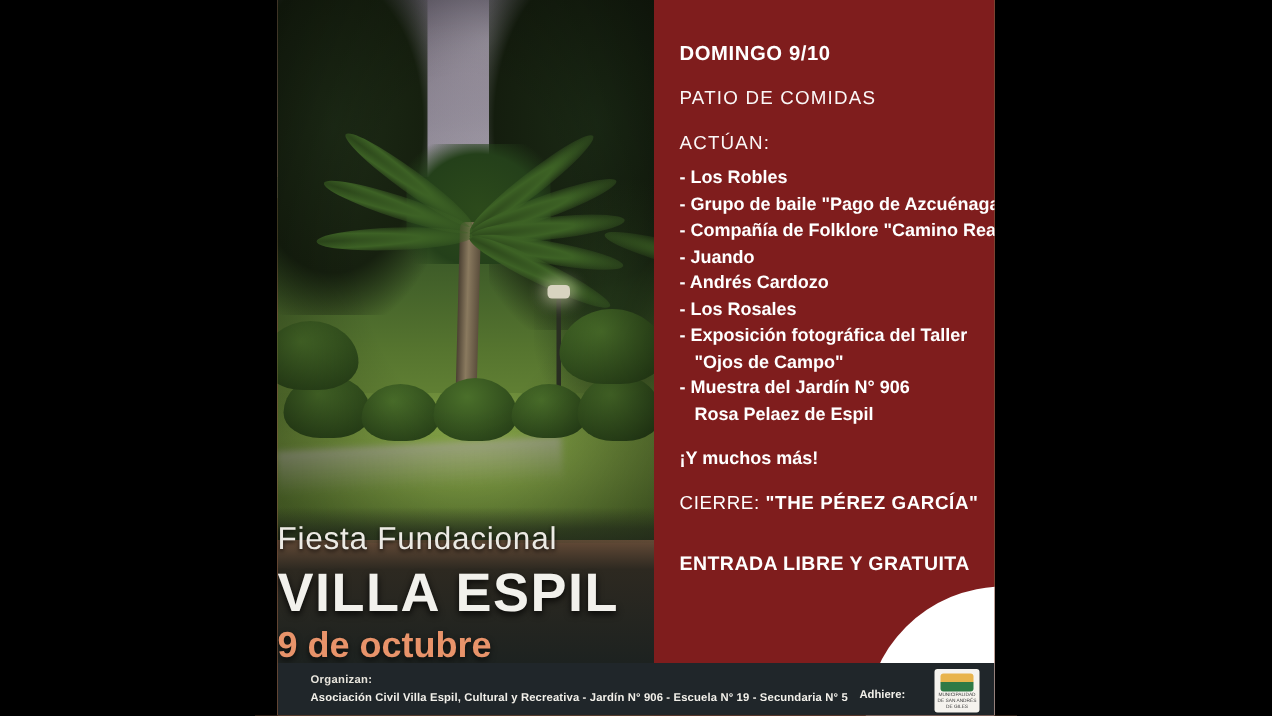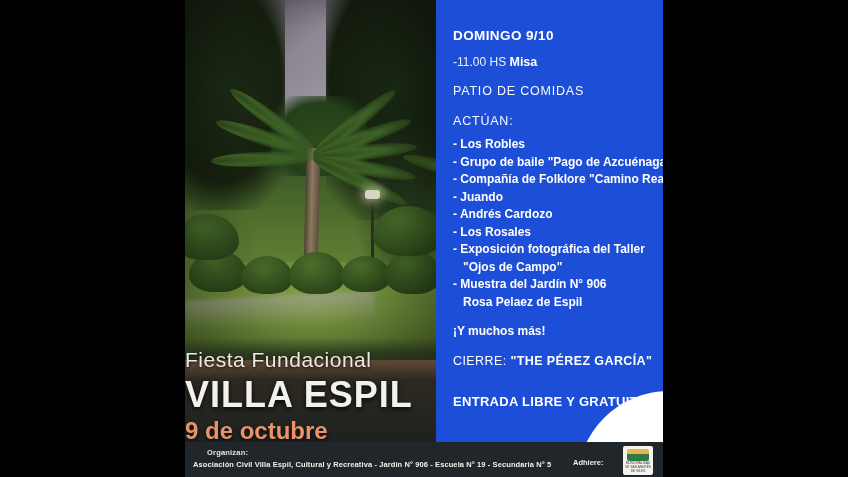--- a/index.html
+++ b/index.html
@@ -176,21 +176,21 @@
     text-shadow: 0 2px 4px rgba(0,0,0,0.7);
   }
 
   
   .panel {
     position: absolute;
     left: 251px;
     top: 0;
     width: 227px;
     height: 477px;
-    background: #1d4ed8;
+    background: #7f1d1d;
     color: #ffffff;
     padding: 0;
   }
   .panel-inner {
     position: absolute;
     left: 17px;
     top: 28px;
     width: 205px;
   }
   .h-date {
@@ -278,21 +278,21 @@
     position: absolute;
     left: 22px;
     top: 6px;
     font-size: 7.5px;
     font-weight: 700;
     letter-spacing: 0.2px;
     color: #e7e4dc;
   }
   .f-entidades {
     position: absolute;
-    left: 8px;
+    left: 22px;
     top: 18px;
     font-size: 7.5px;
     font-weight: 700;
     letter-spacing: 0.1px;
     color: #f2f0ea;
     white-space: nowrap;
     text-align: right;
   }
   .f-adhiere {
     position: absolute;
@@ -375,24 +375,20 @@
       <div class="t-fiesta">Fiesta Fundacional</div>
       <div class="t-villa">VILLA ESPIL</div>
       <div class="t-fecha">9 de octubre</div>
     </div>
 
     <div class="panel">
       <div class="panel-inner">
 
         <div class="h-date">DOMINGO 9/10</div>
 
-        <div class="time-line">
-          <span class="hr">-11.00 HS</span>
-          <span class="ev">Misa</span>
-        </div>
 
         <div class="h-patio">PATIO DE COMIDAS</div>
 
         <div class="h-actuan">ACTÚAN:</div>
 
         <div class="act">- Los Robles</div>
         <div class="act">- Grupo de baile "Pago de Azcuénaga"</div>
         <div class="act">- Compañía de Folklore "Camino Real"</div>
         <div class="act">- Juando</div>
         <div class="act">- Andrés Cardozo</div>

